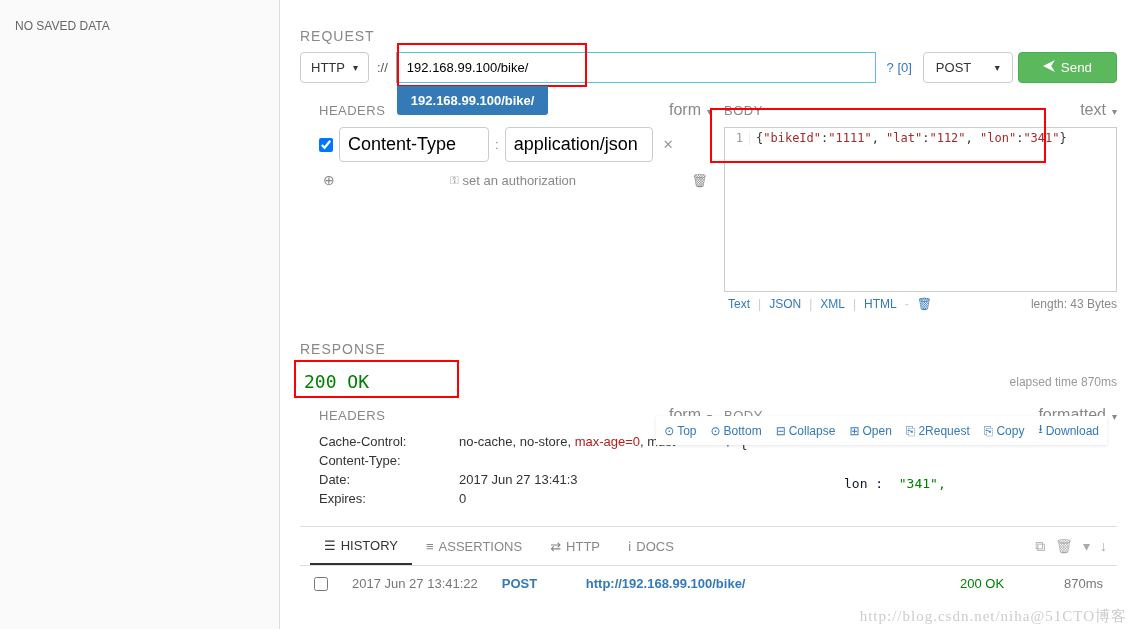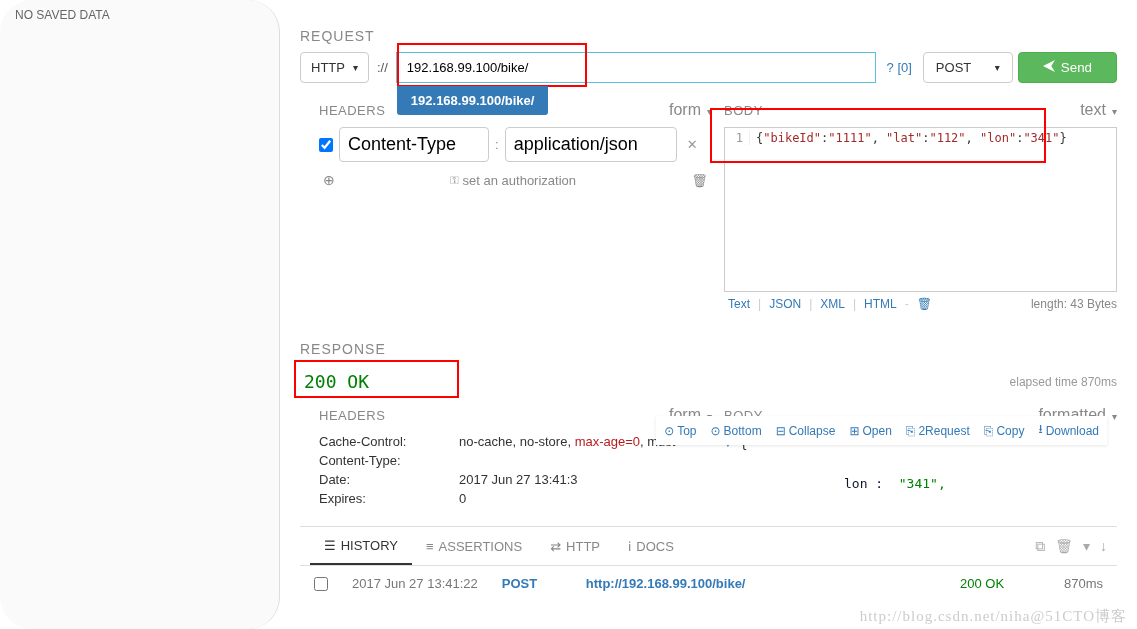--- a/index.html
+++ b/index.html
@@ -1,19 +1,19 @@
 <!DOCTYPE html>
 <html><head>
   <meta charset="utf-8">
   <style>
     * { box-sizing: border-box; margin: 0; padding: 0; }
     body { font-family: Arial, Helvetica, sans-serif; font-size: 13px; color: #333; background: #fff; }
     
     .container { display: flex; width: 1137px; height: 629px; }
-    .sidebar { width: 280px; border-right: 1px solid #ddd; padding: 8px 15px; background: #fafafa; border-radius: 32px; }
+    .sidebar { width: 280px; border-right: 1px solid #ddd; padding: 19px 15px; background: #fafafa; }
     .sidebar-text { color: #666; font-size: 12px; }
     
     .main { flex: 1; padding: 28px 20px; position: relative; display: flex; flex-direction: column; }
     
     .section-title { color: #888; font-size: 14px; letter-spacing: 1px; margin-bottom: 8px; }
     
     .request-row { display: flex; align-items: center; gap: 5px; margin-bottom: 18px; }
     .select-box { border: 1px solid #ccc; border-radius: 4px; padding: 7px 10px; display: flex; align-items: center; gap: 8px; background: #fff; position: relative; }
     .caret { font-size: 10px; }
     .url-prefix { color: #555; padding: 0 3px; }
@@ -30,21 +30,21 @@
     .col { flex: 1; }
     
     .col-header { display: flex; justify-content: space-between; align-items: center; color: #888; font-size: 13px; margin-bottom: 8px; }
     .col-header-text { letter-spacing: 0.5px; }
     .mode-toggle { color: #888; font-size: 16px; display: flex; align-items: center; gap: 3px; cursor: pointer; }
     
     .header-row { display: flex; align-items: center; gap: 6px; margin-bottom: 10px; }
     .chk { width: 14px; height: 14px; }
     .hdr-input { border: 1px solid #ccc; border-radius: 4px; padding: 6px 8px; font-size: 18px; }
     .hdr-name { width: 150px; }
-    .hdr-val { width: 172px; }
+    .hdr-val { width: 148px; }
     .colon { color: #888; }
     .x-icon { color: #999; cursor: pointer; padding: 0 4px; }
     
     .auth-row { display: flex; align-items: center; justify-content: space-between; color: #888; font-size: 13px; padding: 0 4px; }
     .plus-icon { font-size: 14px; cursor: pointer; }
     .auth-text { display: flex; align-items: center; gap: 4px; cursor: pointer; }
     .key-icon { font-size: 11px; }
     .trash-icon { cursor: pointer; }
     
     .body-editor { border: 1px solid #ccc; min-height: 165px; background: #fff; font-family: monospace; font-size: 12px; padding: 3px 0; position: relative; }

